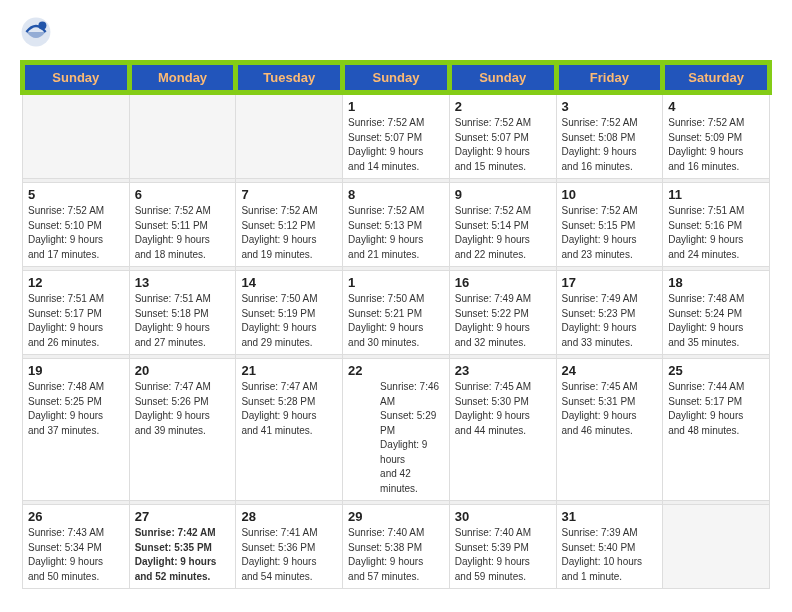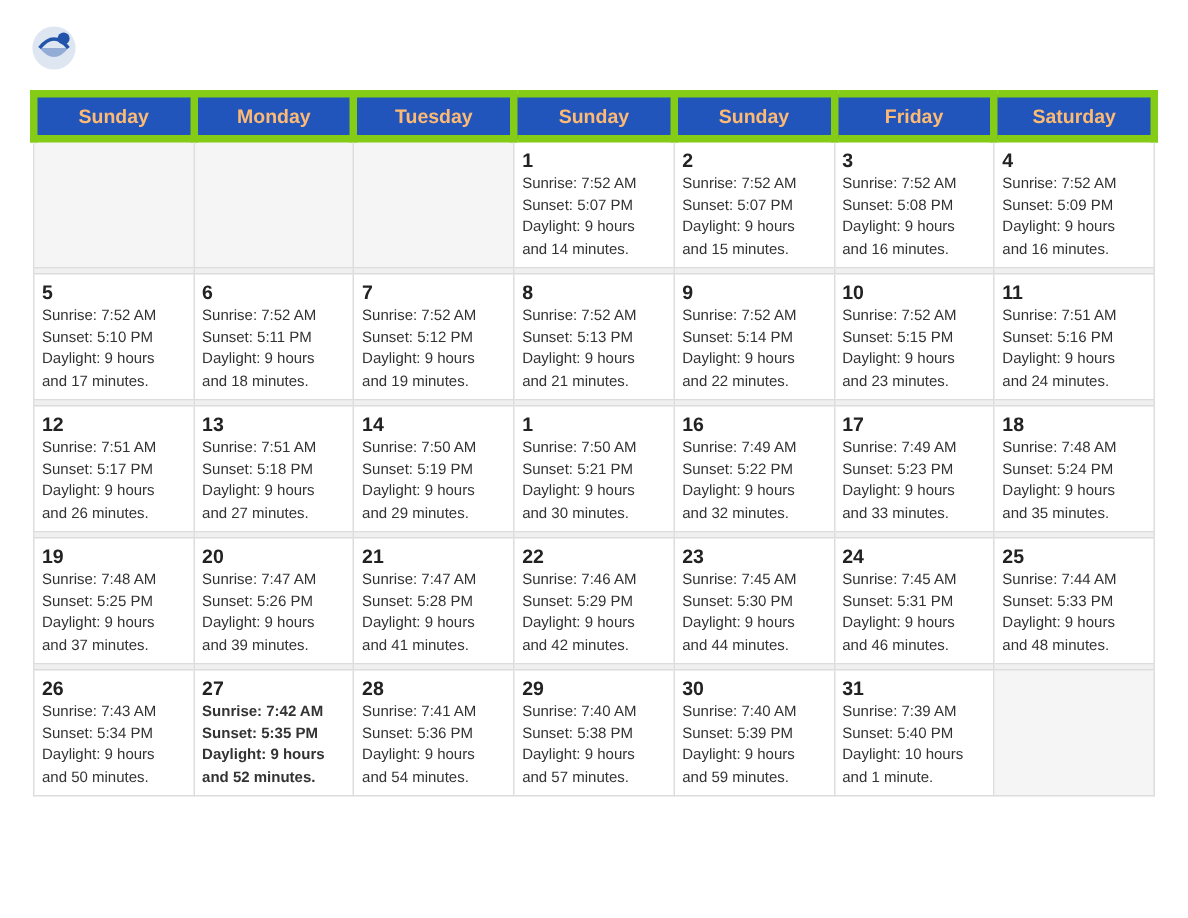--- a/index.html
+++ b/index.html
@@ -311,21 +311,21 @@
         </td>
         <td>
           <div class="day-num">21</div>
           <div class="day-info" style="white-space: pre-line;">Sunrise: 7:47 AM
 Sunset: 5:28 PM
 Daylight: 9 hours
 and 41 minutes.</div>
         </td>
         <td>
           <div class="day-num">22</div>
-          <div class="day-info" style="white-space: pre-line;">Sunrise: 7:46 AM
+          <div class="day-info" style="white-space: pre-line; margin-left: 32px;">Sunrise: 7:46 AM
 Sunset: 5:29 PM
 Daylight: 9 hours
 and 42 minutes.</div>
         </td>
         <td>
           <div class="day-num">23</div>
           <div class="day-info" style="white-space: pre-line;">Sunrise: 7:45 AM
 Sunset: 5:30 PM
 Daylight: 9 hours
 and 44 minutes.</div>
@@ -333,21 +333,21 @@
         <td>
           <div class="day-num">24</div>
           <div class="day-info" style="white-space: pre-line;">Sunrise: 7:45 AM
 Sunset: 5:31 PM
 Daylight: 9 hours
 and 46 minutes.</div>
         </td>
         <td>
           <div class="day-num">25</div>
           <div class="day-info" style="white-space: pre-line;">Sunrise: 7:44 AM
-Sunset: 5:33 PM
+Sunset: 5:17 PM
 Daylight: 9 hours
 and 48 minutes.</div>
         </td>
       </tr>
       <tr class="row-divider">
         <td></td>
         <td></td>
         <td></td>
         <td></td>
         <td></td>

